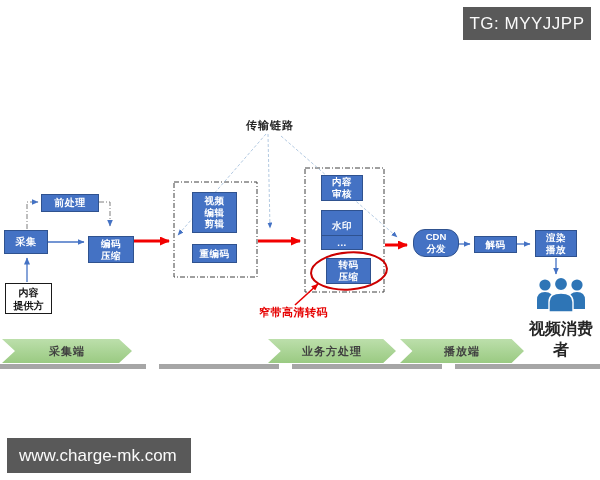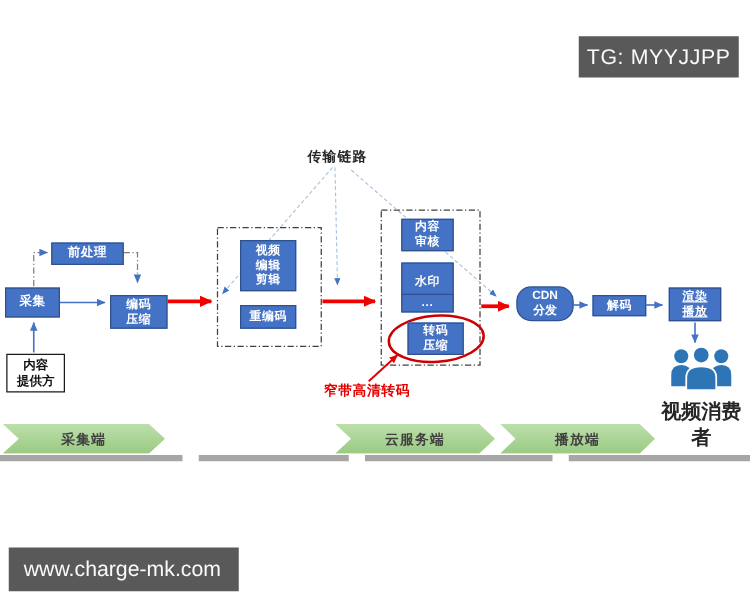--- a/index.html
+++ b/index.html
@@ -16,21 +16,21 @@
   .plain-node{position:absolute;background:#fff;border:1.5px solid #1a1a1a;color:#111;
     display:flex;align-items:center;justify-content:center;text-align:center;
     white-space:pre-line;font-size:10px;line-height:1.3;font-weight:bold;box-sizing:border-box;}
 
   .label{position:absolute;color:#262626;font-weight:bold;}
   .lbl-center{text-align:center;}
   .red-note{position:absolute;color:#E60000;font-weight:bold;font-size:11px;letter-spacing:.5px;}
 
   .badge{position:absolute;background:#595959;color:#fafafa;display:flex;align-items:center;
     box-sizing:border-box;}
-  .badge.tg{left:463px;top:7px;width:128px;height:33px;font-size:17px;justify-content:center;letter-spacing:.5px;margin-top:22px;}
+  .badge.tg{left:463px;top:7px;width:128px;height:33px;font-size:17px;justify-content:center;letter-spacing:.5px;}
   .badge.site{left:7px;top:438px;width:184px;height:35px;font-size:17px;padding-left:12px;}
 
   
   .stage-chevron{position:absolute;top:339px;height:24px;
     background:linear-gradient(#bcdfab,#9aca82);
     clip-path:polygon(0 0,90% 0,100% 50%,90% 100%,0 100%,10% 50%);
     display:flex;align-items:center;justify-content:center;
     font-size:11px;font-weight:bold;color:#404040;letter-spacing:1px;}
   .graybar{position:absolute;top:364px;height:5px;background:#a6a6a6;}
 
@@ -108,39 +108,39 @@
   <div class="node" style="left:321px;top:175px;width:42px;height:26px;">内容
 审核</div>
   <div class="node" style="left:321px;top:210px;width:42px;height:32px;">水印</div>
   <div class="node" style="left:321px;top:235px;width:42px;height:15px;">...</div>
   <div class="node" style="left:326px;top:258px;width:45px;height:26px;">转码
 压缩</div>
 
   <div class="node" style="left:413px;top:229px;width:46px;height:28px;letter-spacing:0;border-radius:12px;">CDN
 分发</div>
   <div class="node" style="left:474px;top:236px;width:43px;height:17px;text-align:right;">解码</div>
-  <div class="node" style="left:535px;top:230px;width:42px;height:27px;text-decoration:underline;">渲染
+  <div class="node" style="left:535px;top:230px;width:42px;height:27px;">渲染
 播放</div>
 
   <div class="red-note" style="left:259px;top:305px;">窄带高清转码</div>
 
   <svg style="position:absolute;left:533px;top:276px;" width="56" height="40" viewBox="0 0 56 40">
     <g fill="#2E75B6">
       <circle cx="12" cy="9" r="5.6"></circle>
       <path d="M4,33 v-9 q0,-8 8,-8 q8,0 8,8 v9 z"></path>
       <circle cx="44" cy="9" r="5.6"></circle>
       <path d="M36,33 v-9 q0,-8 8,-8 q8,0 8,8 v9 z"></path>
       <circle cx="28" cy="8" r="6.6" stroke="#fff" stroke-width="1.4"></circle>
       <path d="M16,36 v-10 q0,-9 12,-9 q12,0 12,9 v10 z" stroke="#fff" stroke-width="1.4"></path>
     </g>
   </svg>
   <div class="label lbl-center" style="left:528px;top:319px;width:66px;font-size:16px;">视频消费者</div>
 
   <div class="stage-chevron" style="left:2px;width:130px;">采集端</div>
-  <div class="stage-chevron" style="left:268px;width:128px;">云服务端</div>
+  <div class="stage-chevron" style="left:268px;width:128px;">业务方处理</div>
   <div class="stage-chevron" style="left:400px;width:124px;">播放端</div>
 
   <div class="graybar" style="left:0;width:146px;"></div>
   <div class="graybar" style="left:159px;width:120px;"></div>
   <div class="graybar" style="left:292px;width:150px;"></div>
   <div class="graybar" style="left:455px;width:145px;"></div>
 
   <div class="badge site">www.charge-mk.com</div>
 
 </div>

